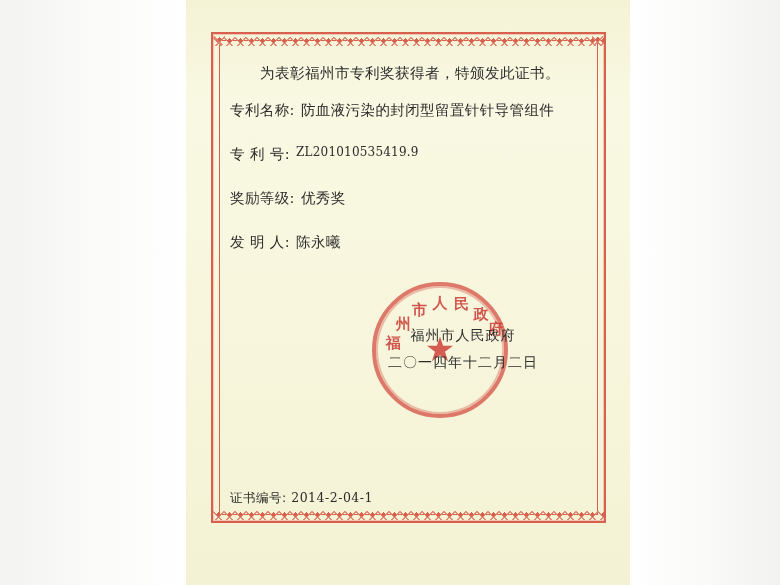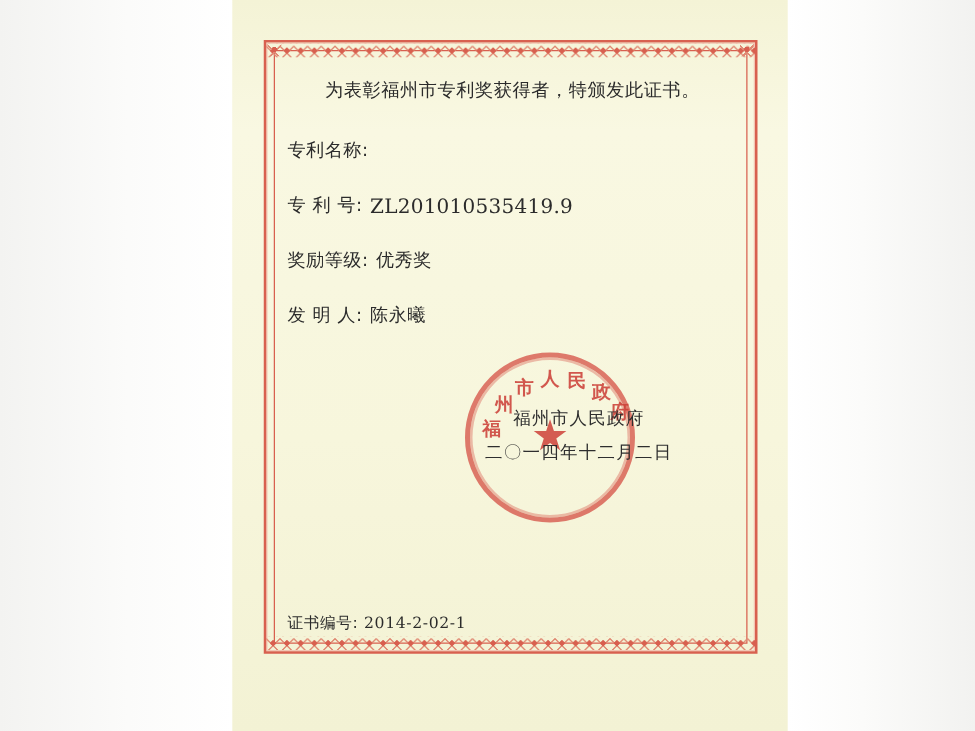--- a/index.html
+++ b/index.html
@@ -89,42 +89,42 @@
     left: 44px;
     right: 40px;
     top: 62px;
     color: #2b2b2b;
   }
   .intro {
     font-size: 14.5px;
     line-height: 1.6;
     text-align: center;
     letter-spacing: 0.5px;
-    margin-bottom: 26px;
+    margin-bottom: 16px;
     white-space: nowrap;
   }
   .field-row {
     display: flex;
     align-items: flex-start;
     margin-bottom: 25px;
     font-size: 14.5px;
     letter-spacing: 0.4px;
   }
   .field-label {
     flex: 0 0 auto;
     white-space: nowrap;
   }
   .field-value {
     flex: 1 1 auto;
     margin-left: 6px;
     white-space: nowrap;
   }
   .field-value.latin {
     font-family: "DejaVu Serif", "Liberation Serif", serif;
-    font-size: 16px;
+    font-size: 12px;
     letter-spacing: 0.2px;
   }
   
   .sign-block {
     position: absolute;
     right: 52px;
     top: 322px;
     width: 230px;
     text-align: center;
     color: #2e2e2e;
@@ -201,20 +201,21 @@
         <div class="band band-left"></div>
         <div class="band band-right"></div>
       </div>
     </div>
 
     <div class="content">
       <div class="intro">为表彰福州市专利奖获得者，特颁发此证书。</div>
 
       <div class="field-row">
         <span class="field-label">专利名称:</span>
+        <span class="field-value">防血液污染的封闭型留置针针导管组件</span>
       </div>
 
       <div class="field-row">
         <span class="field-label">专 利 号:</span>
         <span class="field-value latin">ZL201010535419.9</span>
       </div>
 
       <div class="field-row">
         <span class="field-label">奖励等级:</span>
         <span class="field-value">优秀奖</span>
@@ -240,17 +241,17 @@
       </div>
     </div>
 
     <div class="sign-block">
       <div>福州市人民政府</div>
       <div>二〇一四年十二月二日</div>
     </div>
 
     <div class="footer-no">
       <span>证书编号:</span>
-      <span class="num">2014-2-02-1</span>
+      <span class="num">2014-2-04-1</span>
     </div>
 
   </div>
 </div>
 
 </body></html>

